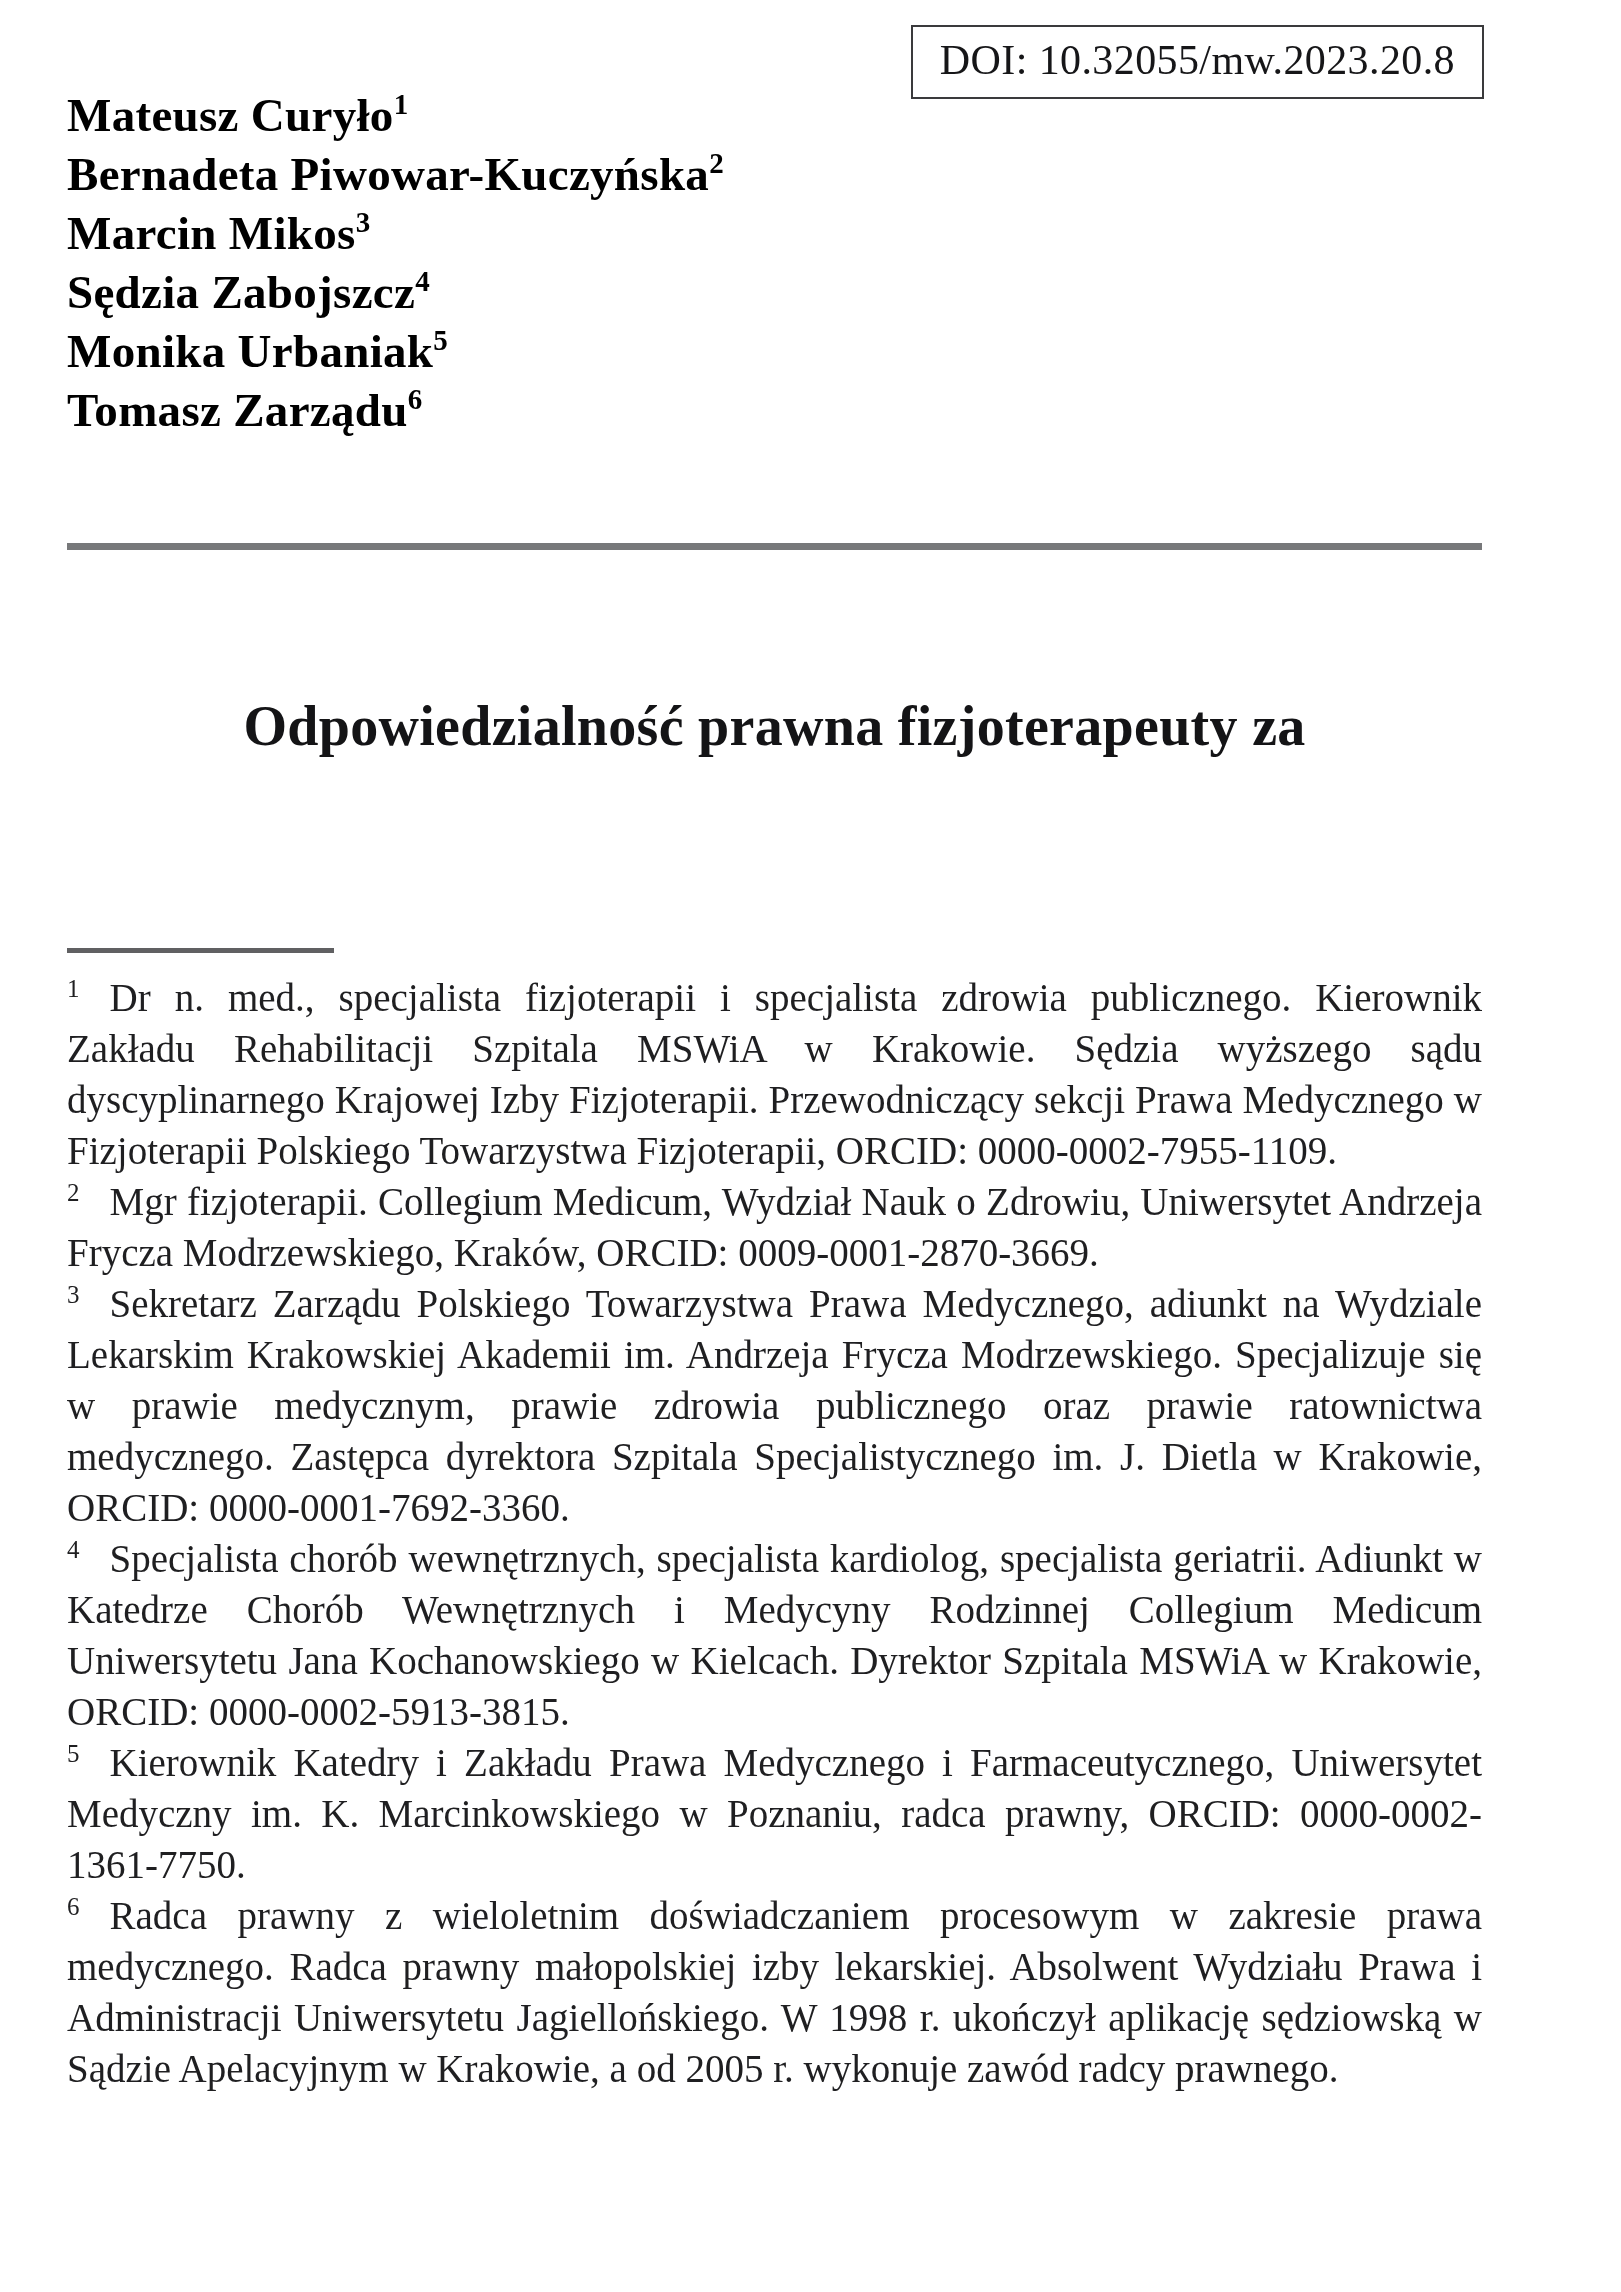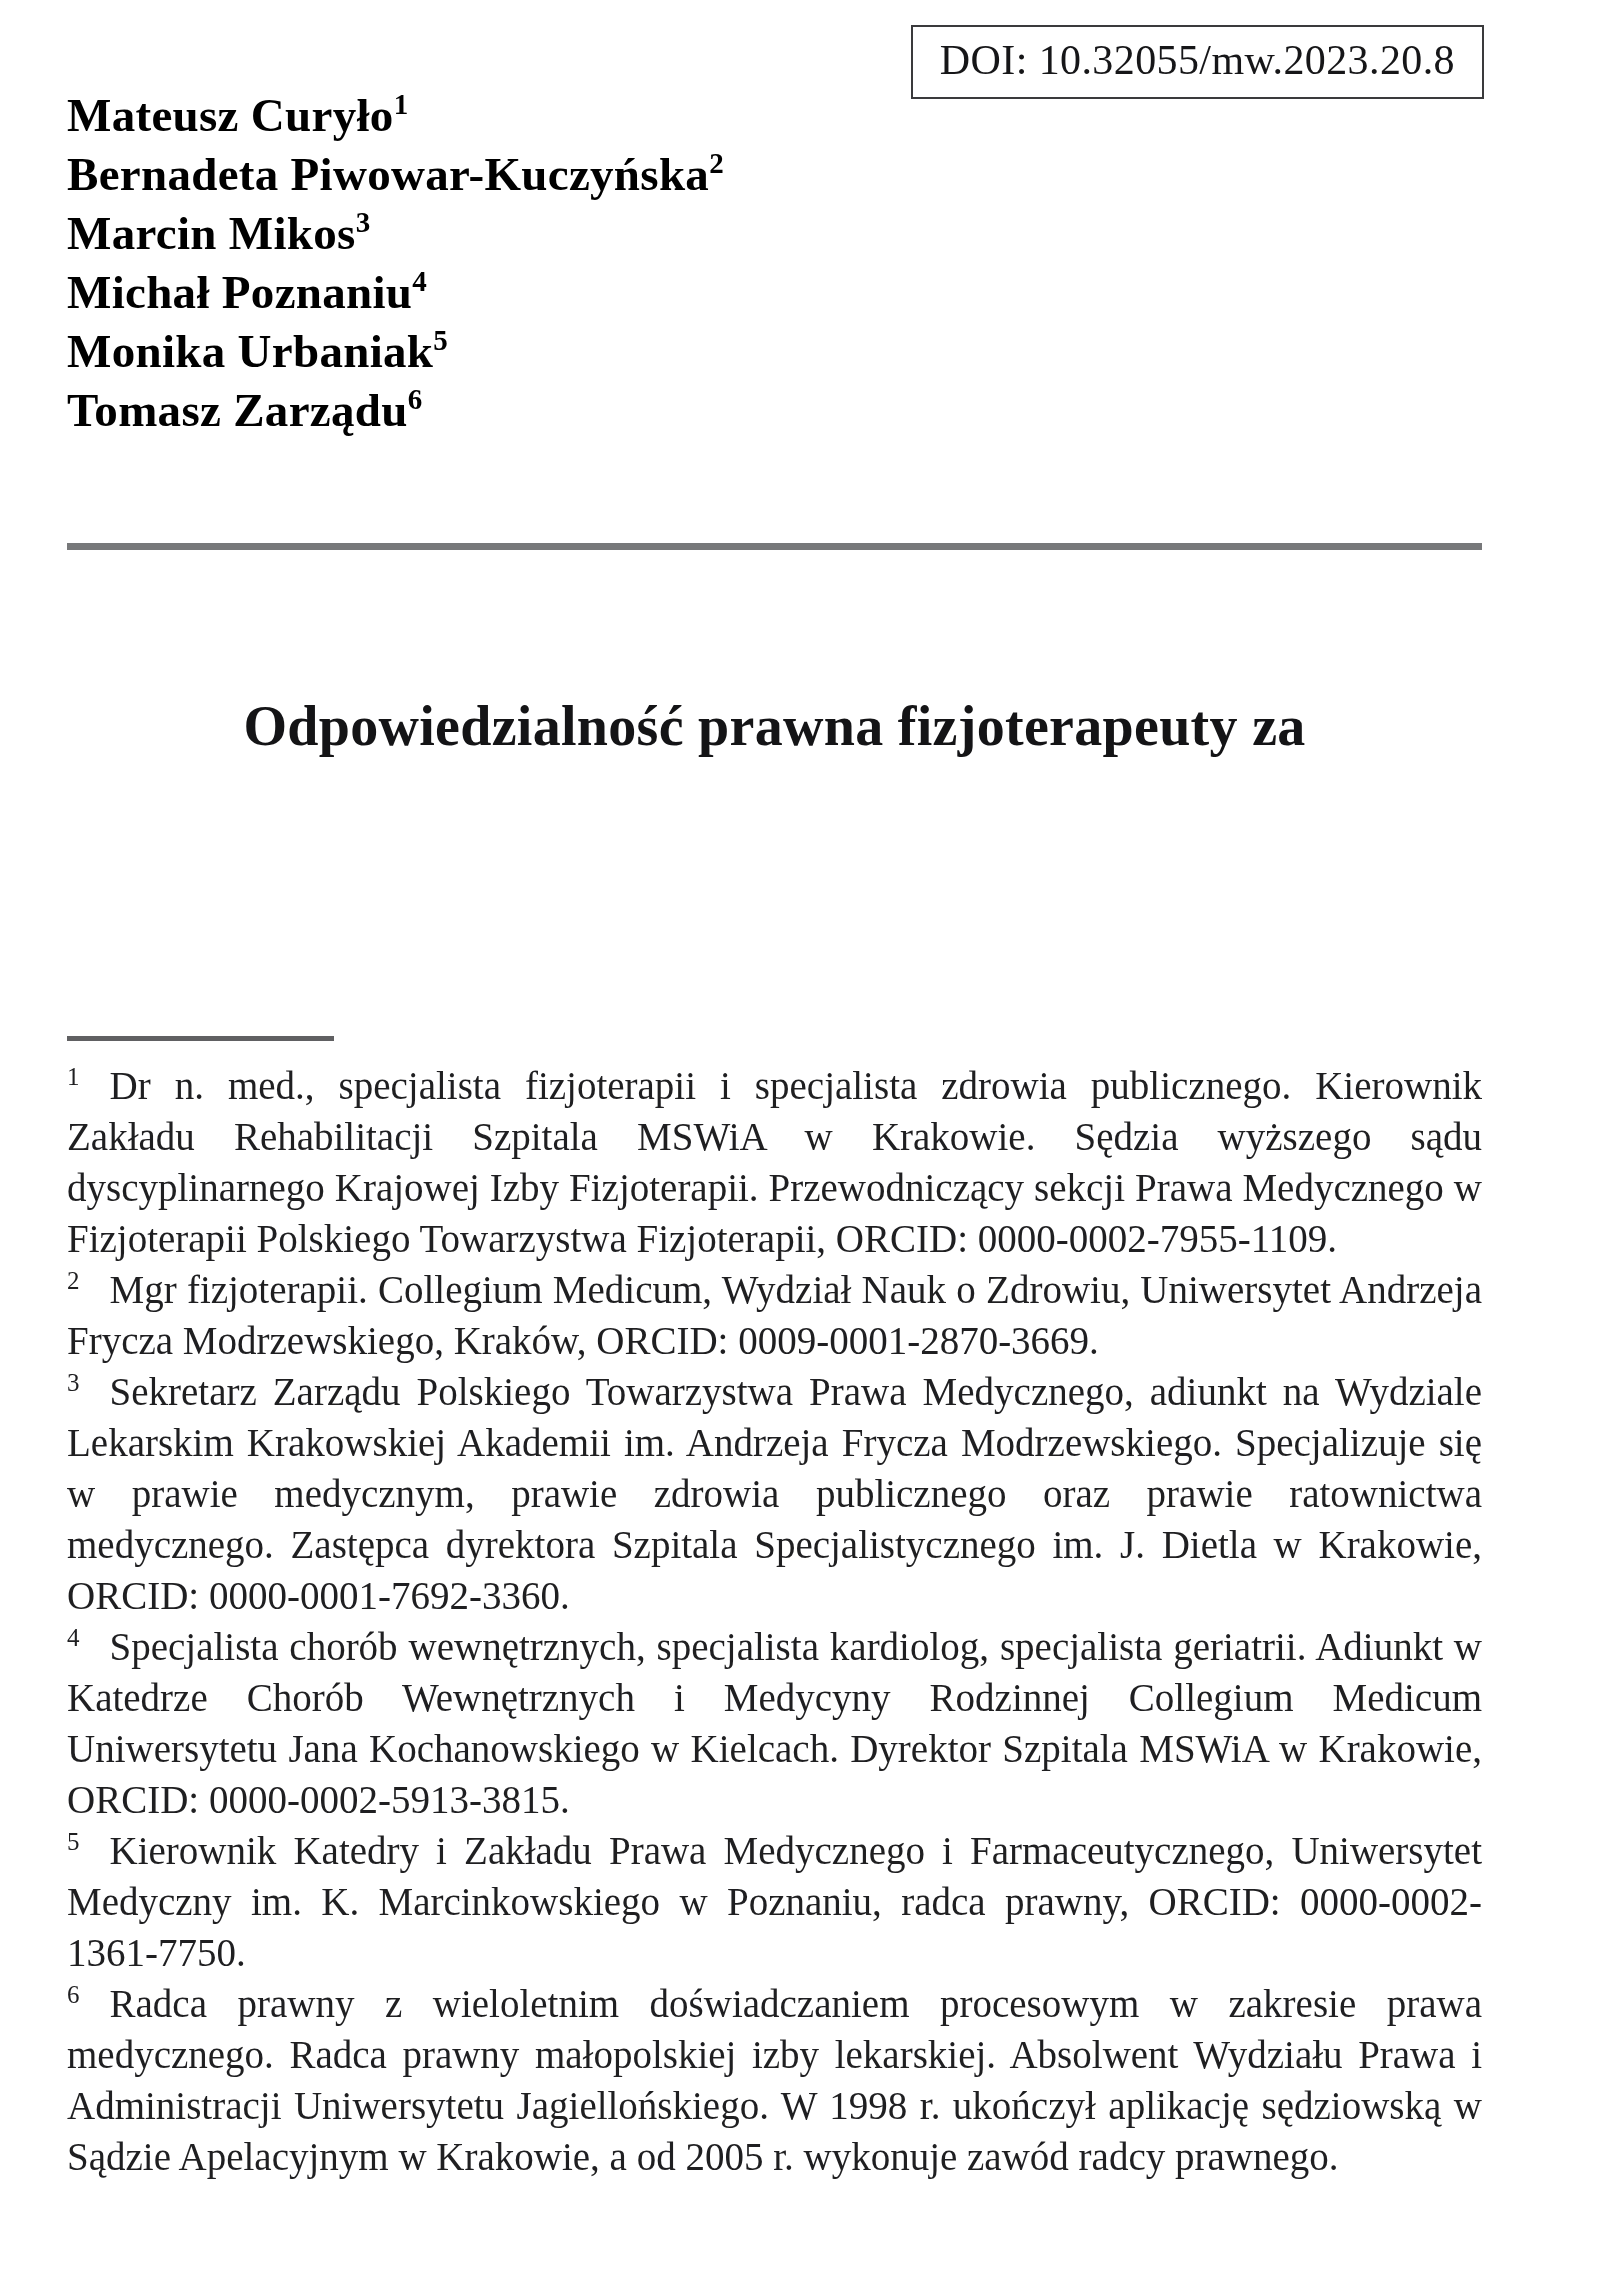--- a/index.html
+++ b/index.html
@@ -62,21 +62,21 @@
     line-height: 72px;
     font-weight: bold;
     color: #141416;
     letter-spacing: 0.3px;
   }
   
   .footnotes {
     position: absolute;
     left: 67px;
     width: 1415px;
-    top: 1036px;
+    top: 948px;
   }
   .fn-rule {
     width: 267px;
     height: 4.5px;
     background: #606062;
     margin-bottom: 19.7px;
   }
   .footnote {
     font-size: 39px;
     line-height: 51px;
@@ -98,21 +98,21 @@
 <div class="page">
 
   <div class="doi-box">
     <span>DOI: 10.32055/mw.2023.20.8</span>
   </div>
 
   <div class="authors">
     <div class="author-line"><span>Mateusz Curyło</span><sup>1</sup></div>
     <div class="author-line"><span>Bernadeta Piwowar-Kuczyńska</span><sup>2</sup></div>
     <div class="author-line"><span>Marcin Mikos</span><sup>3</sup></div>
-    <div class="author-line"><span>Michał Poznaniu</span><sup>4</sup></div>
+    <div class="author-line"><span>Sędzia Zabojszcz</span><sup>4</sup></div>
     <div class="author-line"><span>Monika Urbaniak</span><sup>5</sup></div>
     <div class="author-line"><span>Tomasz Zarządu</span><sup>6</sup></div>
   </div>
 
   <div class="rule-major"></div>
 
   <h1 class="title">
     <div>Odpowiedzialność prawna fizjoterapeuty za</div>
   </h1>
 

